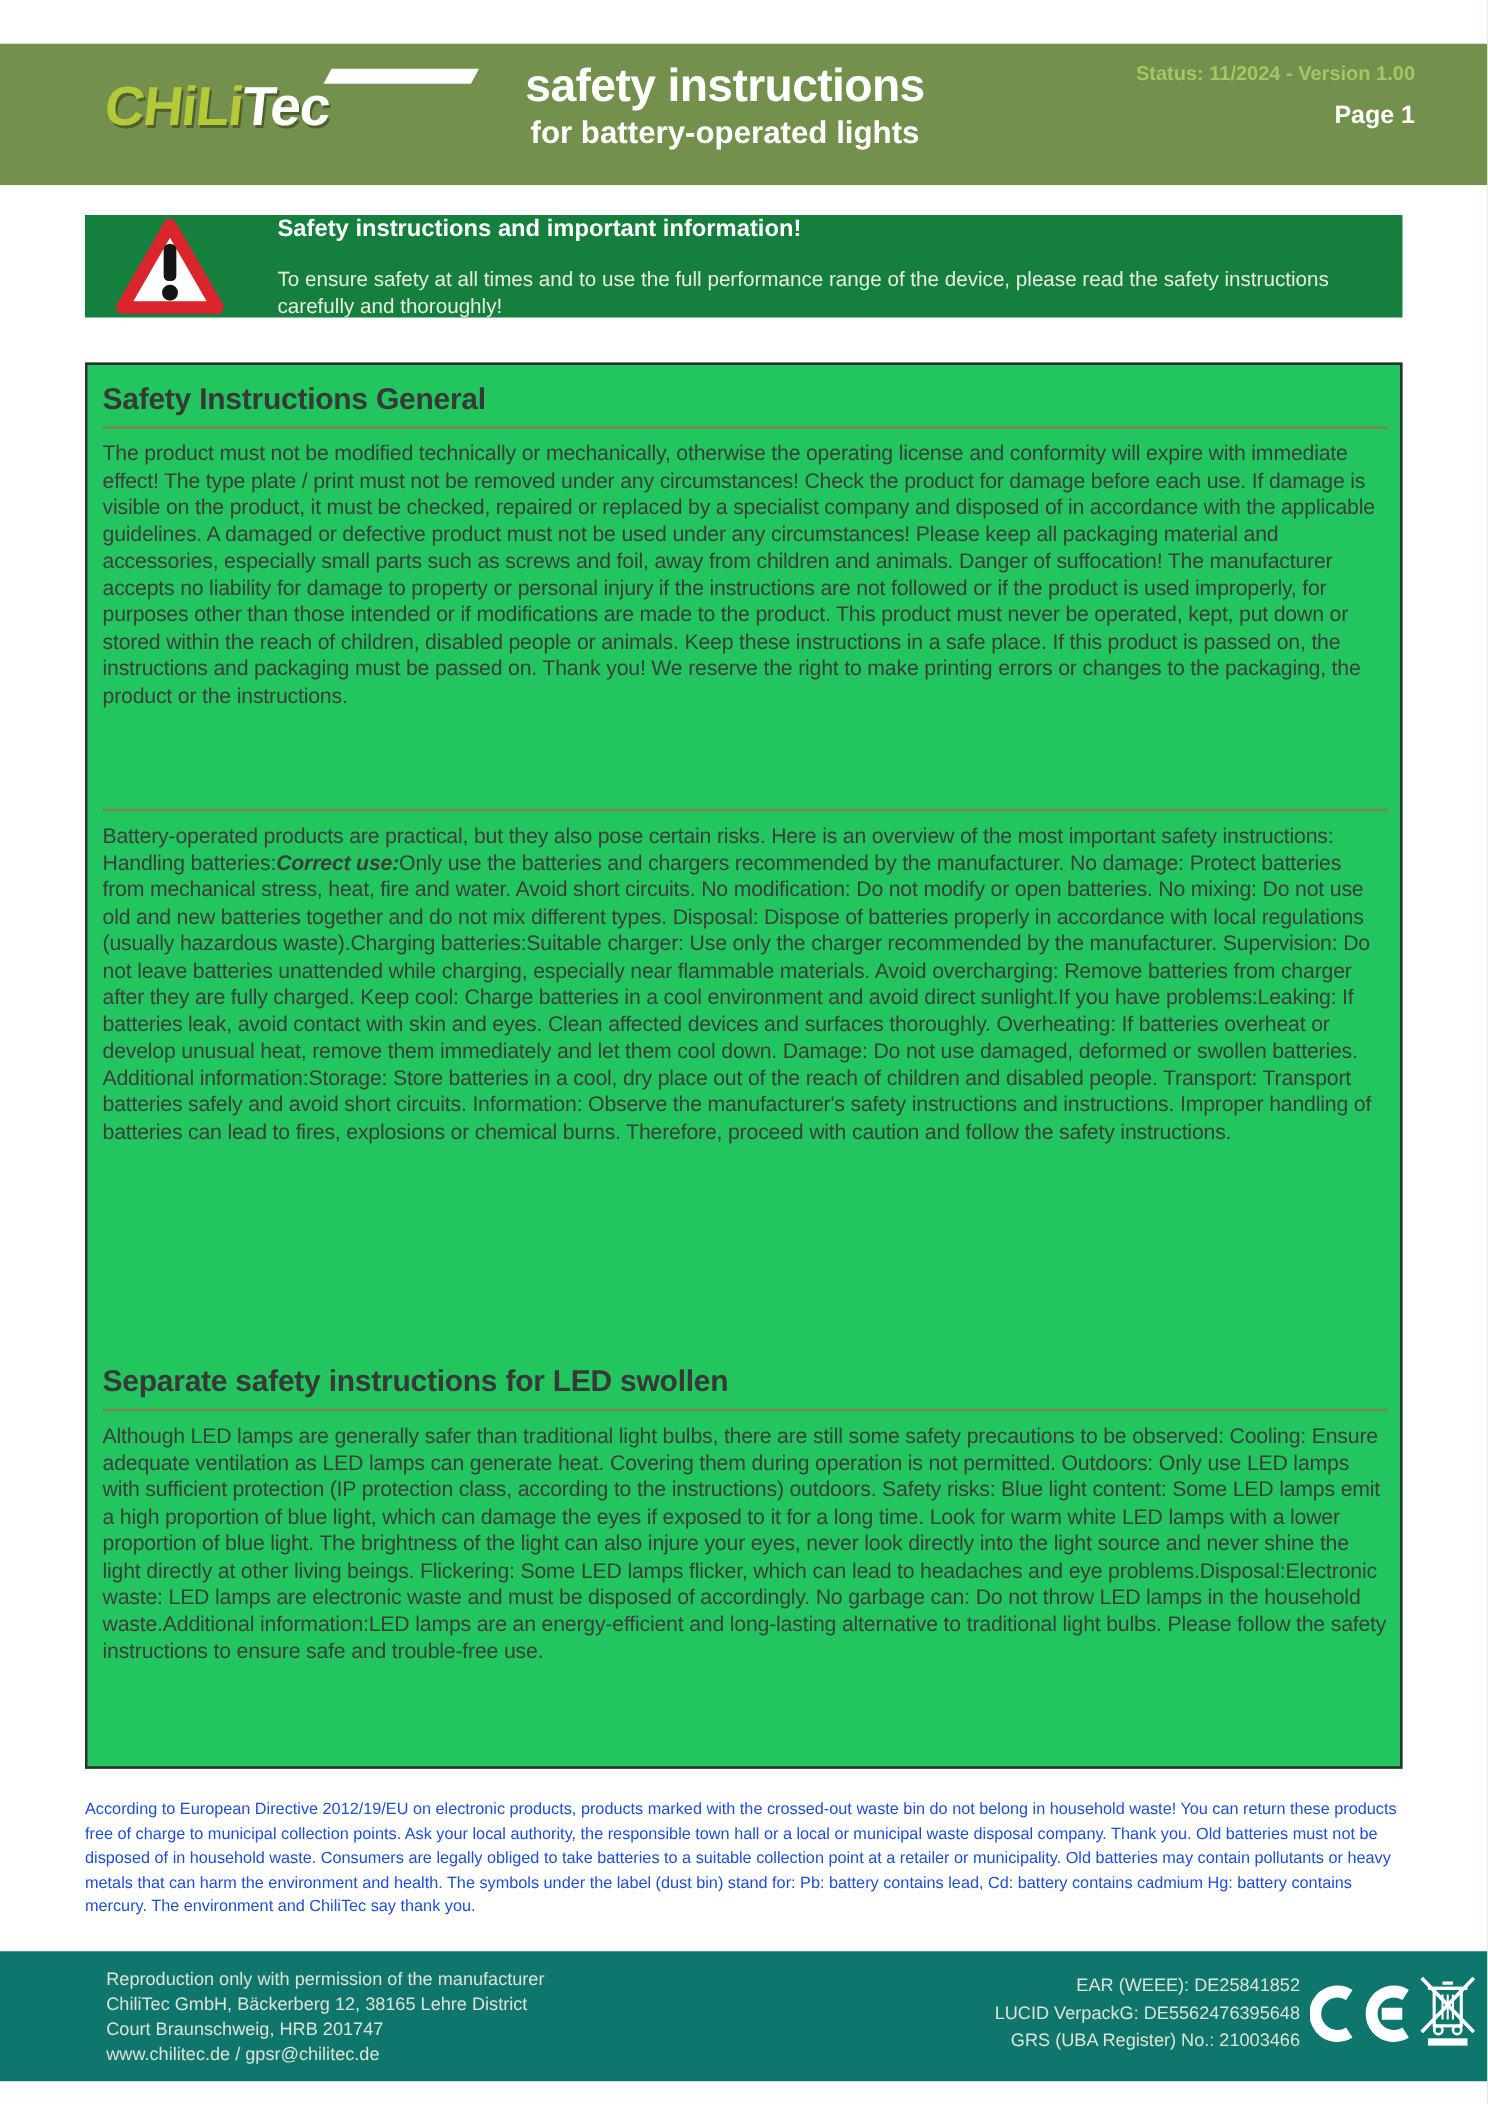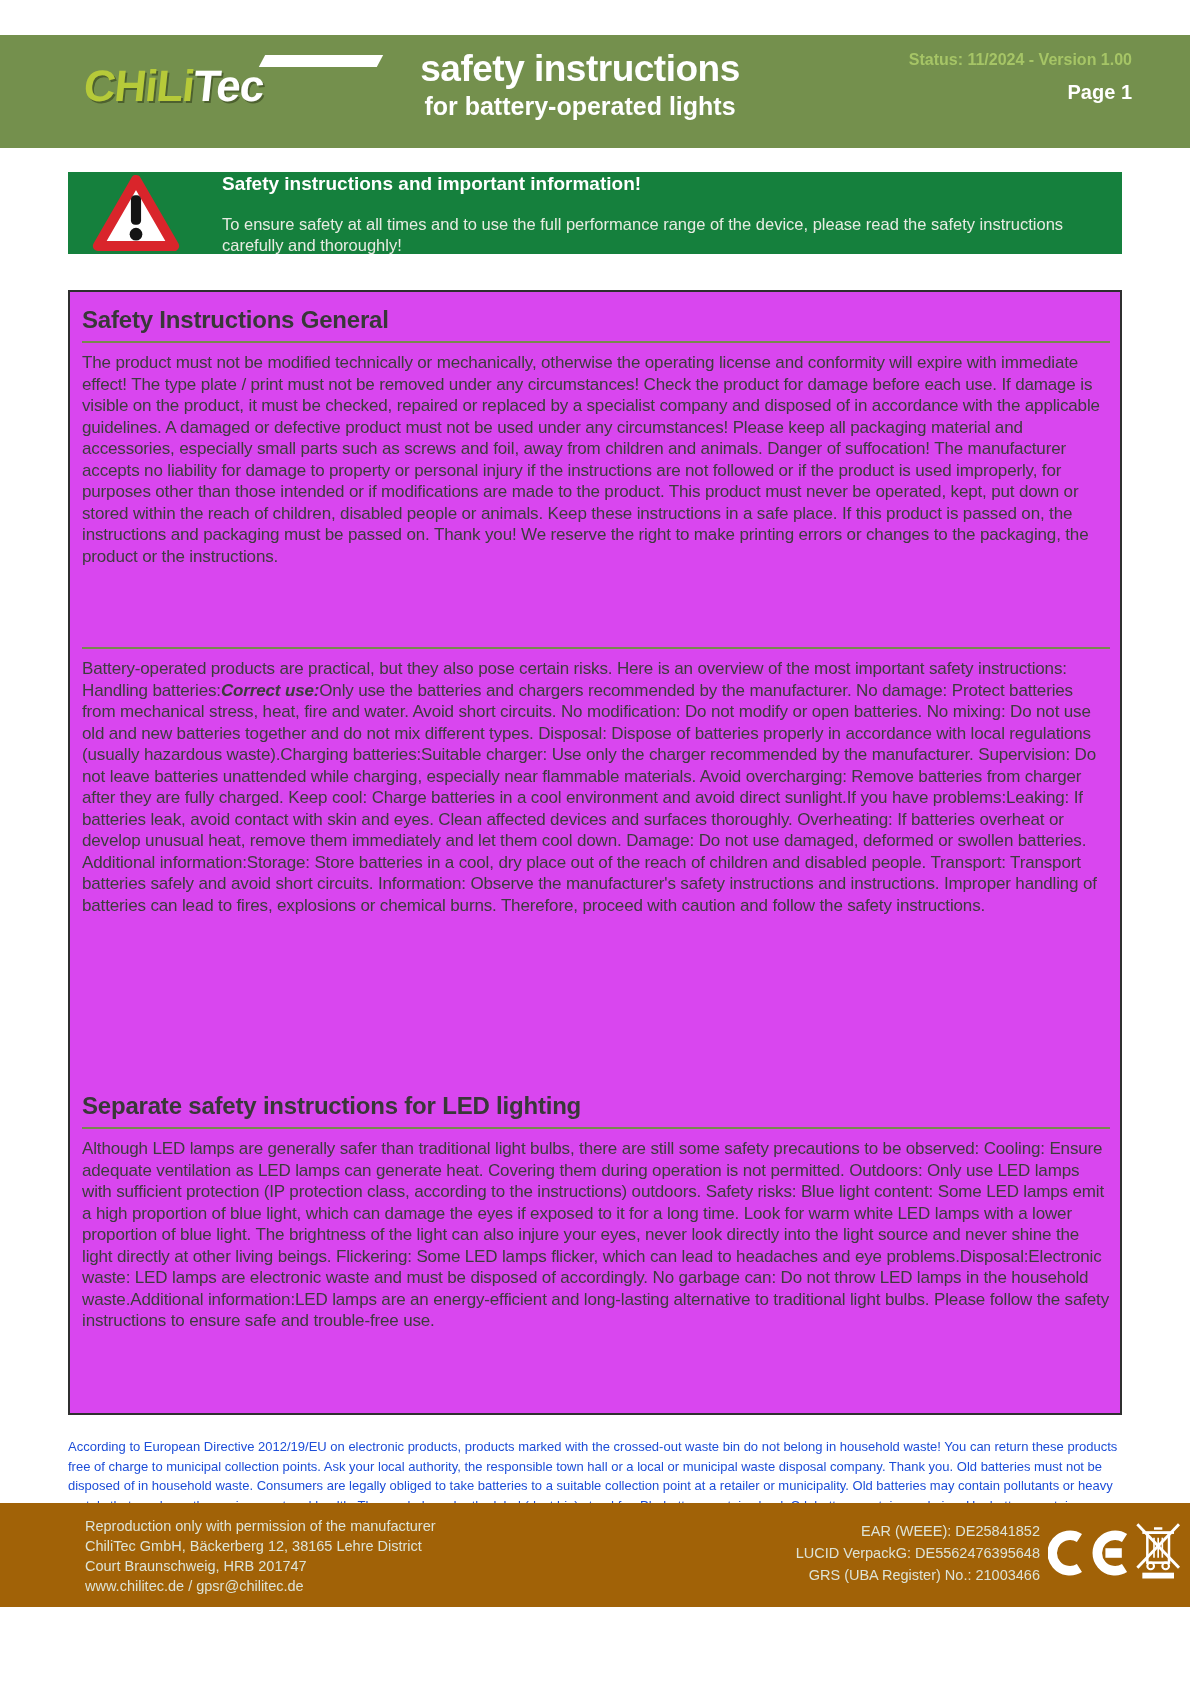--- a/index.html
+++ b/index.html
@@ -26,37 +26,37 @@
   
   .alert{position:absolute;top:172px;left:68px;width:1054px;height:82px;background:#15803d;
          display:flex;align-items:center;}
   .alert svg{margin-left:24px;flex:0 0 auto;}
   .alert-text{margin-left:42px;}
   .alert-title{font-size:19px;font-weight:bold;color:#ffffff;line-height:25px;}
   .alert-body{font-size:16.5px;color:#e7ebe2;line-height:21px;max-width:900px;margin-top:18px;}
 
   
   .main-box{position:absolute;top:290px;left:68px;width:1050px;height:1121px;
-            border:2px solid #2f2f2f;background:#d946ef;}
+            border:2px solid #2f2f2f;background:#22c55e;}
   .sec{position:absolute;left:12px;right:10px;}
   .sec1{top:14px;}
   .sec2{top:348px;}
   .sec3{top:800px;}
   .sec h1{margin:0;font-size:24px;font-weight:bold;color:#383838;letter-spacing:-0.2px;}
   .sec h3{margin:0;font-size:15px;font-weight:bold;color:#383838;}
   .rule{height:2px;background:#77884f;margin:7px 0 9px 0;}
   .sec p{margin:0;font-size:17px;line-height:21.5px;color:#3d3d3d;letter-spacing:-0.15px;}
   .bi{font-weight:bold;font-style:italic;}
 
   
   .smallprint{position:absolute;top:1437px;left:68px;width:1054px;margin:0;
               font-size:13px;line-height:19.5px;color:#1d4ed8;}
 
   
-  .footer{position:absolute;top:1503px;left:0;width:1190px;height:104px;background:#a16207;}
+  .footer{position:absolute;top:1561px;left:0;width:1190px;height:104px;background:#0f766e;}
   .f-left{position:absolute;left:85px;top:13px;font-size:14.5px;line-height:20px;color:#dde3d6;}
   .f-right{position:absolute;right:150px;top:17px;text-align:right;font-size:14.5px;
            line-height:22px;color:#dde3d6;}
   .ce-mark{position:absolute;left:1048px;top:22px;}
   .weee-bin{position:absolute;left:1134px;top:15px;}
 </style>
 </head>
 <body>
 
 <div class="page">
@@ -95,21 +95,21 @@
       <div class="rule"></div>
       <p>The product must not be modified technically or mechanically, otherwise the operating license and conformity will expire with immediate effect! The type plate / print must not be removed under any circumstances! Check the product for damage before each use. If damage is visible on the product, it must be checked, repaired or replaced by a specialist company and disposed of in accordance with the applicable guidelines. A damaged or defective product must not be used under any circumstances! Please keep all packaging material and accessories, especially small parts such as screws and foil, away from children and animals. Danger of suffocation! The manufacturer accepts no liability for damage to property or personal injury if the instructions are not followed or if the product is used improperly, for purposes other than those intended or if modifications are made to the product. This product must never be operated, kept, put down or stored within the reach of children, disabled people or animals. Keep these instructions in a safe place. If this product is passed on, the instructions and packaging must be passed on. Thank you! We reserve the right to make printing errors or changes to the packaging, the product or the instructions.</p>
     </div>
 
     <div class="sec sec2">
       <div class="rule"></div>
       <p><span>Battery-operated products are practical, but they also pose certain risks. Here is an overview of the most important safety instructions: Handling batteries:</span><span class="bi">Correct use:</span><span>Only use the batteries and chargers recommended by the manufacturer. No damage: Protect batteries from mechanical stress, heat, fire and water. Avoid short circuits. No modification: Do not modify or open batteries. No mixing: Do not use old and new batteries together and do not mix different types. Disposal: Dispose of batteries properly in accordance with local regulations (usually hazardous waste).Charging batteries:Suitable charger: Use only the charger recommended by the manufacturer. Supervision: Do not leave batteries unattended while charging, especially near flammable materials. Avoid overcharging: Remove batteries from charger after they are fully charged. Keep cool: Charge batteries in a cool environment and avoid direct sunlight.If you have problems:Leaking: If batteries leak, avoid contact with skin and eyes. Clean affected devices and surfaces thoroughly. Overheating: If batteries overheat or develop unusual heat, remove them immediately and let them cool down. Damage: Do not use damaged, deformed or swollen batteries. Additional information:Storage: Store batteries in a cool, dry place out of the reach of children and disabled people. Transport: Transport batteries safely and avoid short circuits. Information: Observe the manufacturer's safety instructions and instructions. Improper handling of batteries can lead to fires, explosions or chemical burns. Therefore, proceed with caution and follow the safety instructions.</span></p>
     </div>
 
     <div class="sec sec3">
-      <h1>Separate safety instructions for LED lighting</h1>
+      <h1>Separate safety instructions for LED swollen</h1>
       <div class="rule"></div>
       <p>Although LED lamps are generally safer than traditional light bulbs, there are still some safety precautions to be observed: Cooling: Ensure adequate ventilation as LED lamps can generate heat. Covering them during operation is not permitted. Outdoors: Only use LED lamps with sufficient protection (IP protection class, according to the instructions) outdoors. Safety risks: Blue light content: Some LED lamps emit a high proportion of blue light, which can damage the eyes if exposed to it for a long time. Look for warm white LED lamps with a lower proportion of blue light. The brightness of the light can also injure your eyes, never look directly into the light source and never shine the light directly at other living beings. Flickering: Some LED lamps flicker, which can lead to headaches and eye problems.Disposal:Electronic waste: LED lamps are electronic waste and must be disposed of accordingly. No garbage can: Do not throw LED lamps in the household waste.Additional information:LED lamps are an energy-efficient and long-lasting alternative to traditional light bulbs. Please follow the safety instructions to ensure safe and trouble-free use.</p>
     </div>
 
   </section>
 
   <p class="smallprint">According to European Directive 2012/19/EU on electronic products, products marked with the crossed-out waste bin do not belong in household waste! You can return these products free of charge to municipal collection points. Ask your local authority, the responsible town hall or a local or municipal waste disposal company. Thank you. Old batteries must not be disposed of in household waste. Consumers are legally obliged to take batteries to a suitable collection point at a retailer or municipality. Old batteries may contain pollutants or heavy metals that can harm the environment and health. The symbols under the label (dust bin) stand for: Pb: battery contains lead, Cd: battery contains cadmium Hg: battery contains mercury. The environment and ChiliTec say thank you.</p>
 
   <footer class="footer">
     <div class="f-left">

